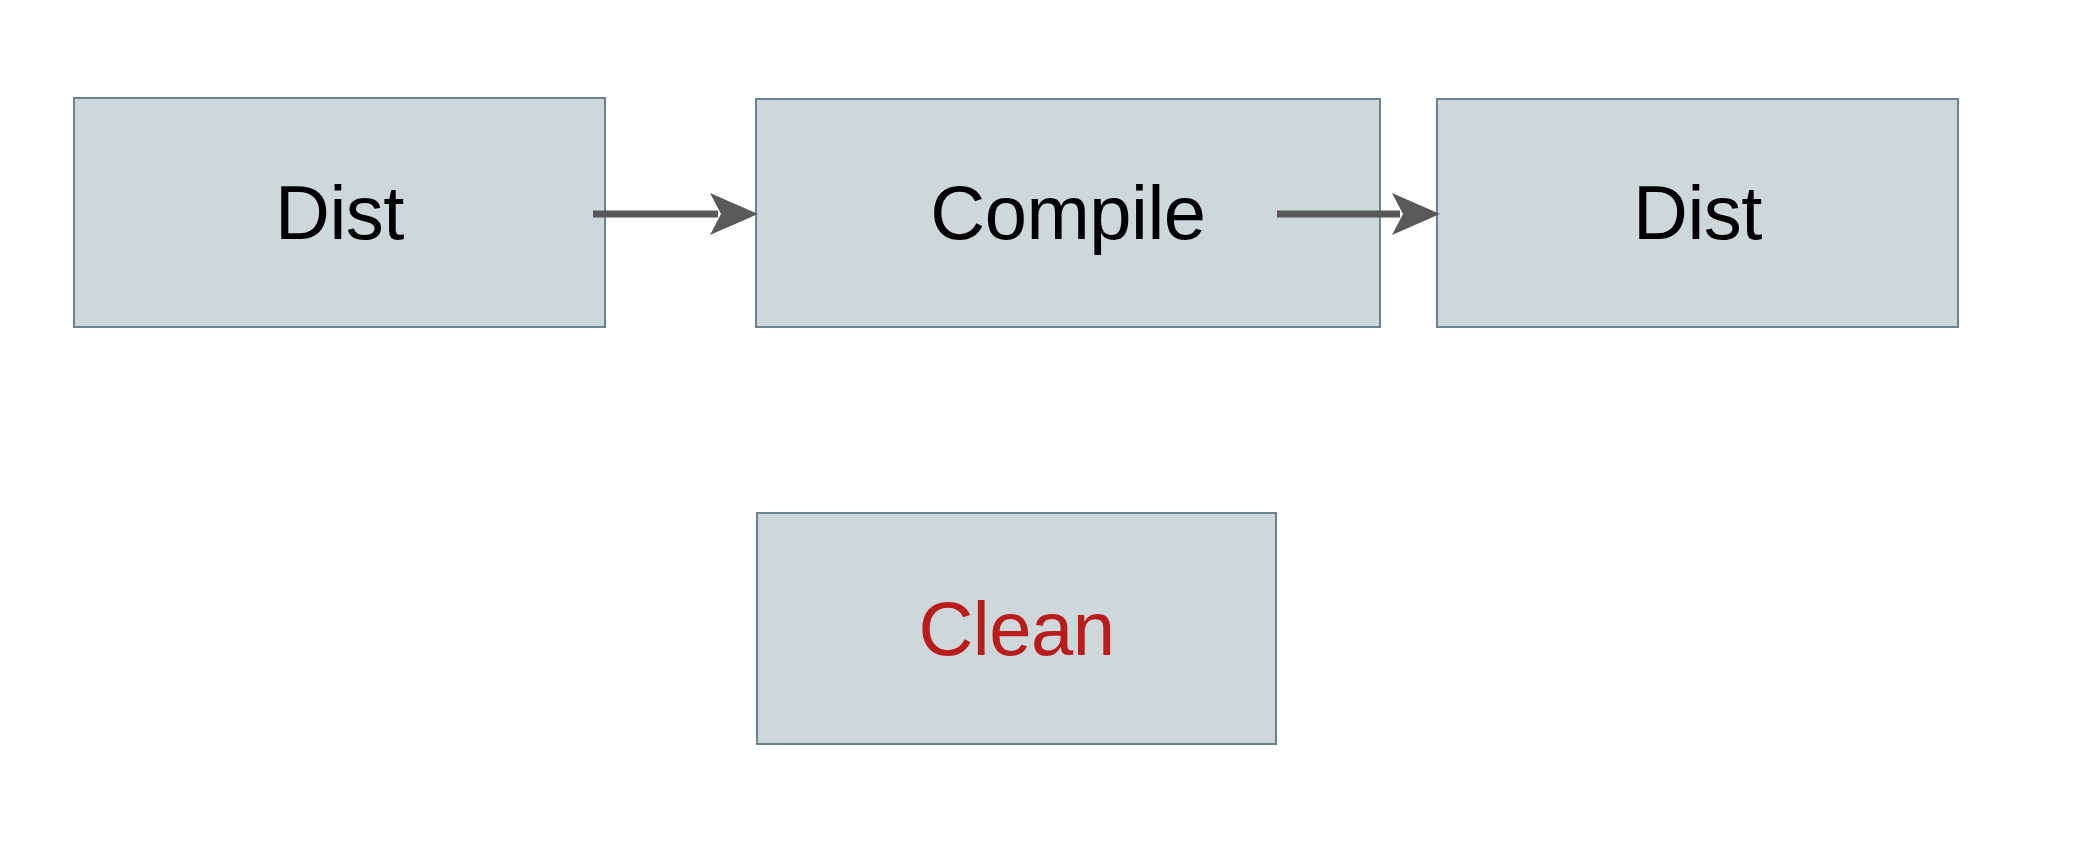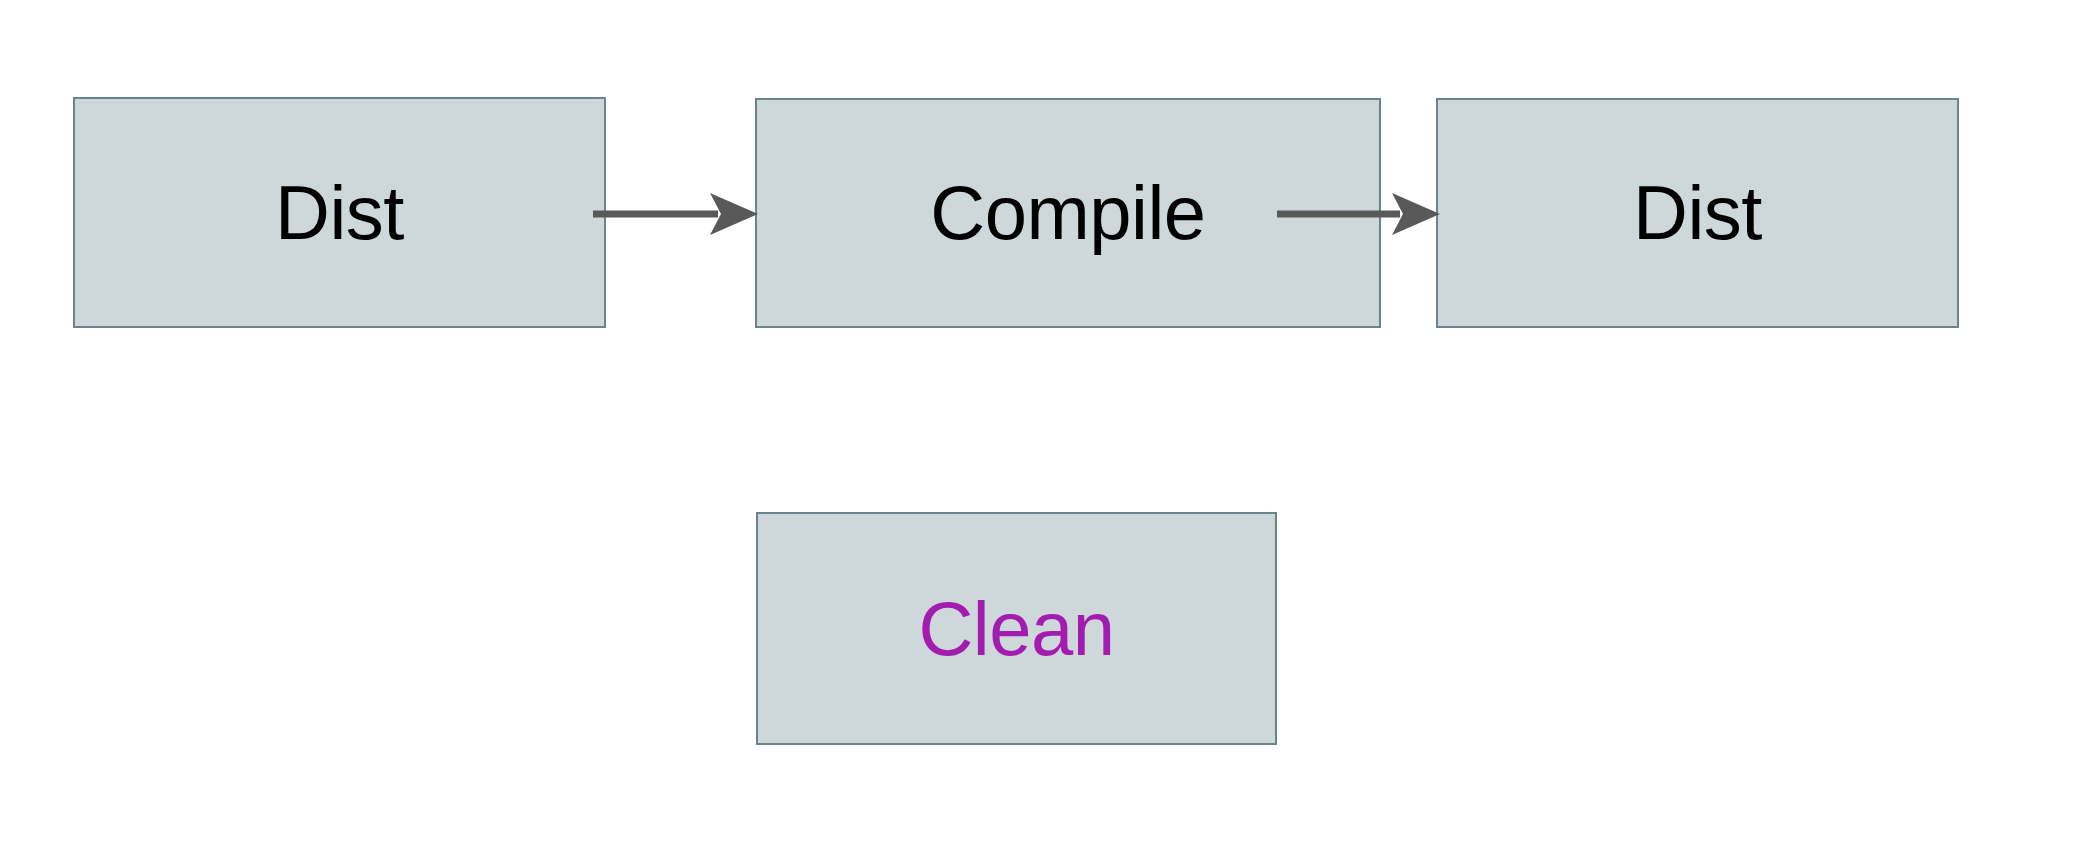--- a/index.html
+++ b/index.html
@@ -61,21 +61,21 @@
 
   <div class="node" id="node-compile" style="left: 755px; top: 98px; width: 626px; height: 230px; background: rgb(206, 215, 218); border-color: rgb(107, 130, 143);">
     <span class="node-label" style="color: rgb(0, 0, 0);">Compile</span>
   </div>
 
   <div class="node" id="node-init" style="left: 1436px; top: 98px; width: 523px; height: 230px; background: rgb(206, 215, 218); border-color: rgb(107, 130, 143);">
     <span class="node-label" style="color: rgb(0, 0, 0);">Dist</span>
   </div>
 
   <div class="node" id="node-clean" style="left: 756px; top: 512px; width: 521px; height: 233px; background: rgb(206, 215, 218); border-color: rgb(107, 130, 143);">
-    <span class="node-label" style="color: #a21caf;">Clean</span>
+    <span class="node-label" style="color: #b91c1c;">Clean</span>
   </div>
 
   <svg class="edge" id="edge-dist-compile" viewBox="0 0 170 62">
     <line x1="3" y1="31" x2="128" y2="31" stroke="#595959" stroke-width="7"></line>
     <path d="M 168 31 L 120 10 L 131 31 L 120 52 Z" fill="#595959"></path>
   </svg>
 
   <svg class="edge" id="edge-compile-init" viewBox="0 0 168 62">
     <line x1="3" y1="31" x2="126" y2="31" stroke="#595959" stroke-width="7"></line>
     <path d="M 166 31 L 118 10 L 129 31 L 118 52 Z" fill="#595959"></path>

